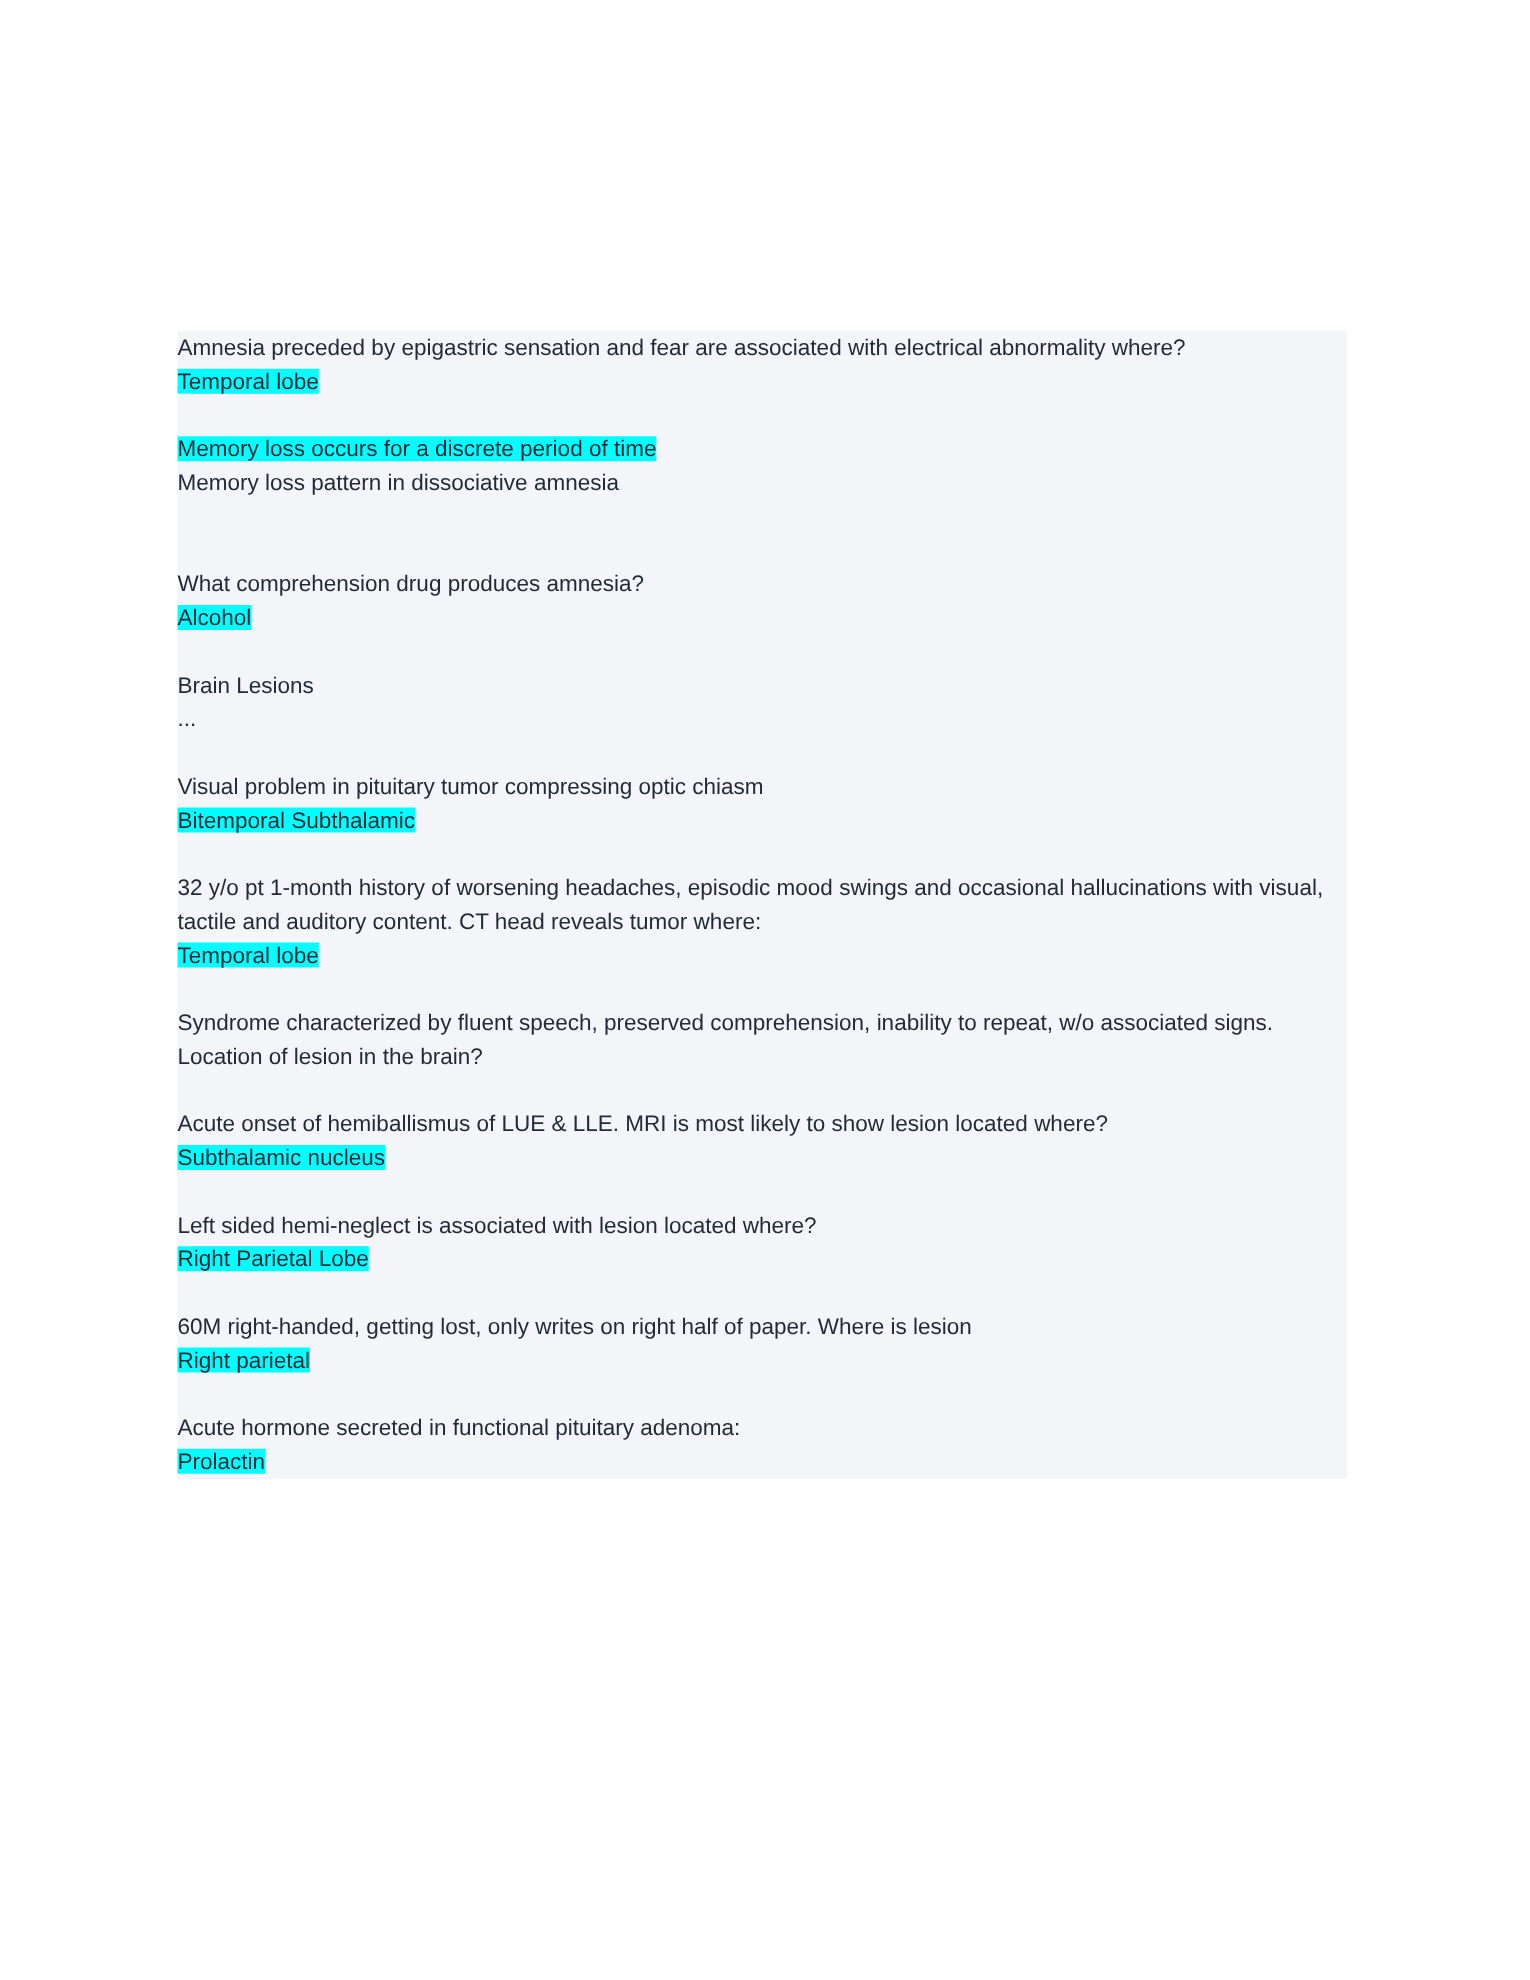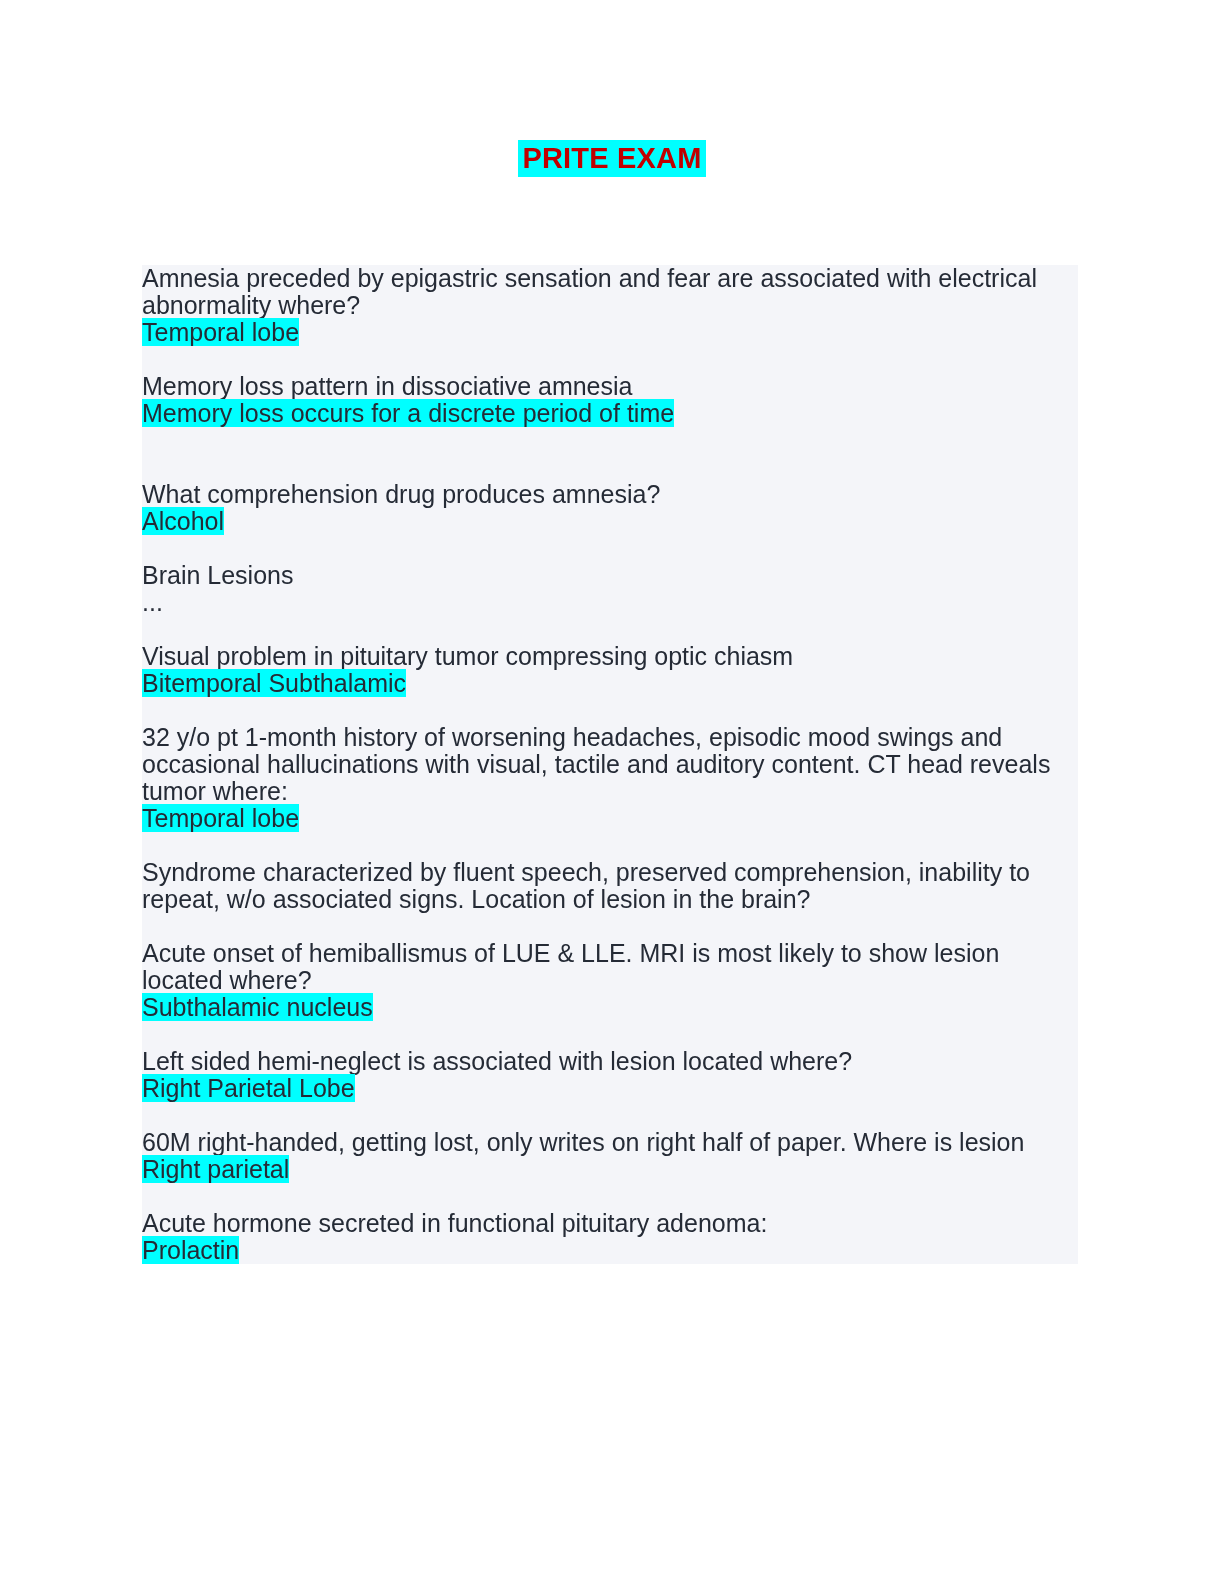--- a/index.html
+++ b/index.html
@@ -56,21 +56,21 @@
     padding: 0;
     list-style: none;
   }
 
   .qa-item {
     margin: 0;
     padding: 0;
   }
 
   .qa-line {
-    font-size: 25px;
+    font-size: 18px;
     line-height: 27px;
     color: #252b36;
     white-space: pre-wrap;
     word-wrap: break-word;
     margin: 0;
   }
 
   .qa-line.answer {
     display: block;
   }
@@ -85,34 +85,31 @@
     height: 27px;
     font-size: 20.5px;
     line-height: 27px;
   }
 </style>
 </head>
 <body>
 
 <div class="page">
 
-  <div class="title-wrap">
-    <span class="doc-title">PRITE EXAM</span>
-  </div>
 
   <div class="content-block">
     <div class="qa-list" id="qa-list">
         <div class="qa-item">
           <div class="qa-line question">Amnesia preceded by epigastric sensation and fear are associated with electrical abnormality where?</div>
           <div class="qa-line answer"><span class="hl">Temporal lobe</span></div>
         </div>
         <div class="spacer-line">&nbsp;</div>
         <div class="qa-item">
+          <div class="qa-line answer"><span class="hl">Memory loss occurs for a discrete period of time</span></div>
           <div class="qa-line question">Memory loss pattern in dissociative amnesia</div>
-          <div class="qa-line answer"><span class="hl">Memory loss occurs for a discrete period of time</span></div>
         </div>
         <div class="spacer-line">&nbsp;</div>
         <div class="qa-item">
         </div>
         <div class="spacer-line">&nbsp;</div>
         <div class="qa-item">
           <div class="qa-line question">What comprehension drug produces amnesia?</div>
           <div class="qa-line answer"><span class="hl">Alcohol</span></div>
         </div>
         <div class="spacer-line">&nbsp;</div>

